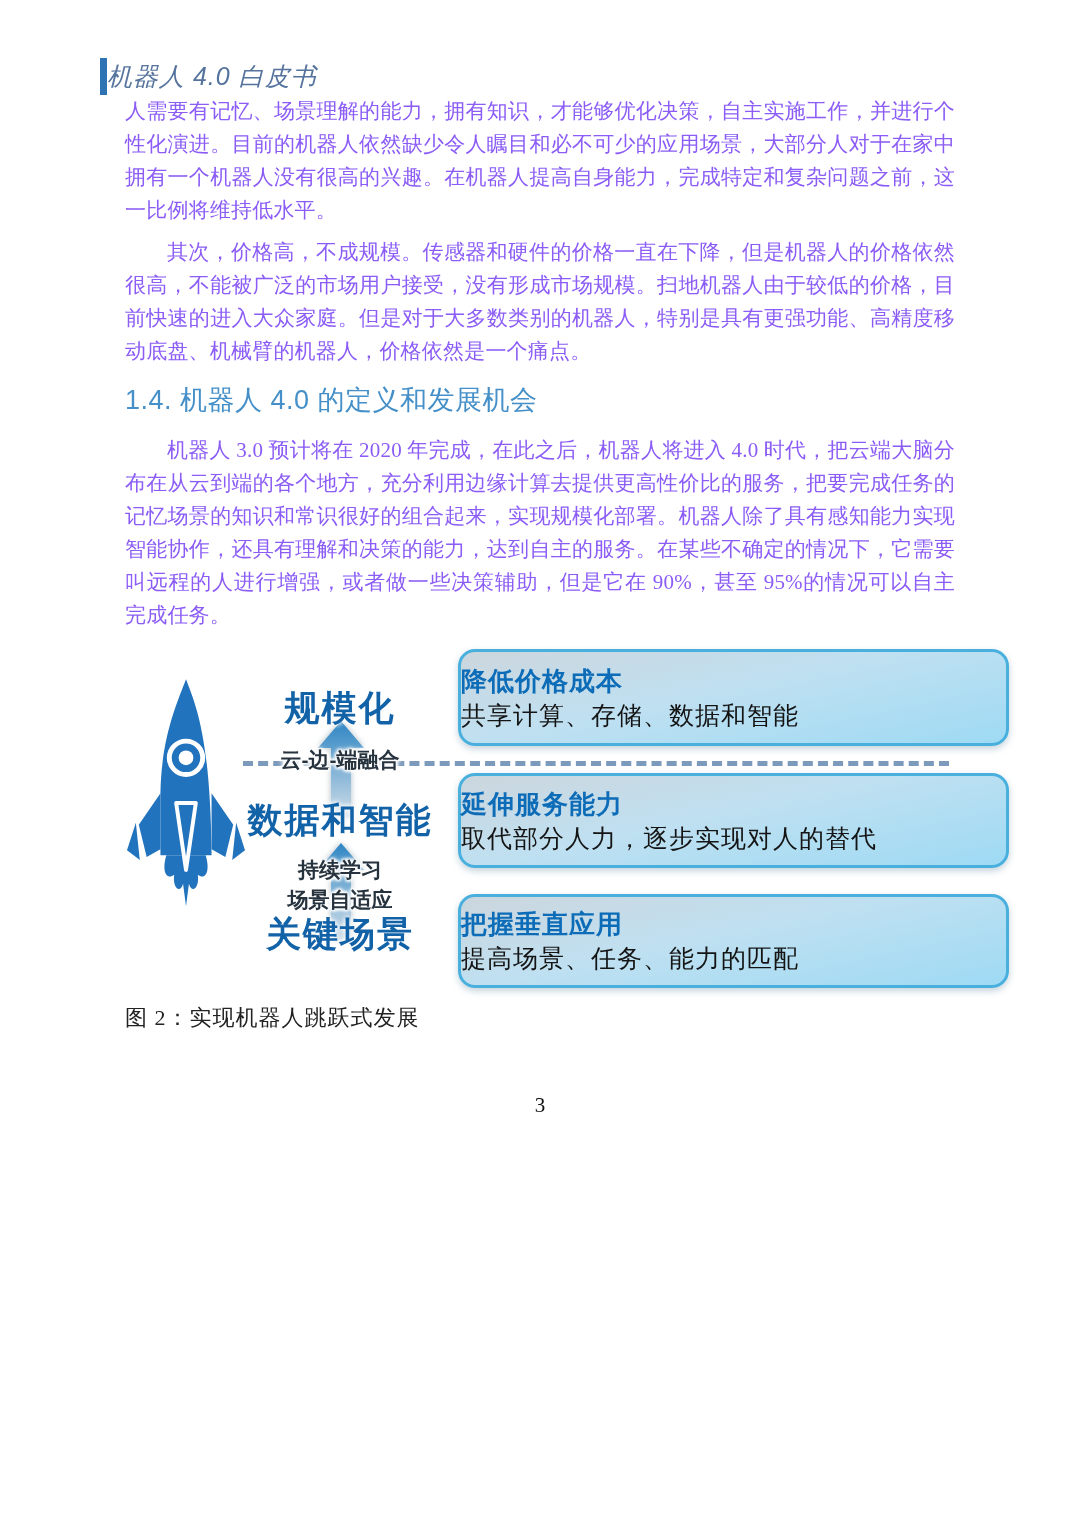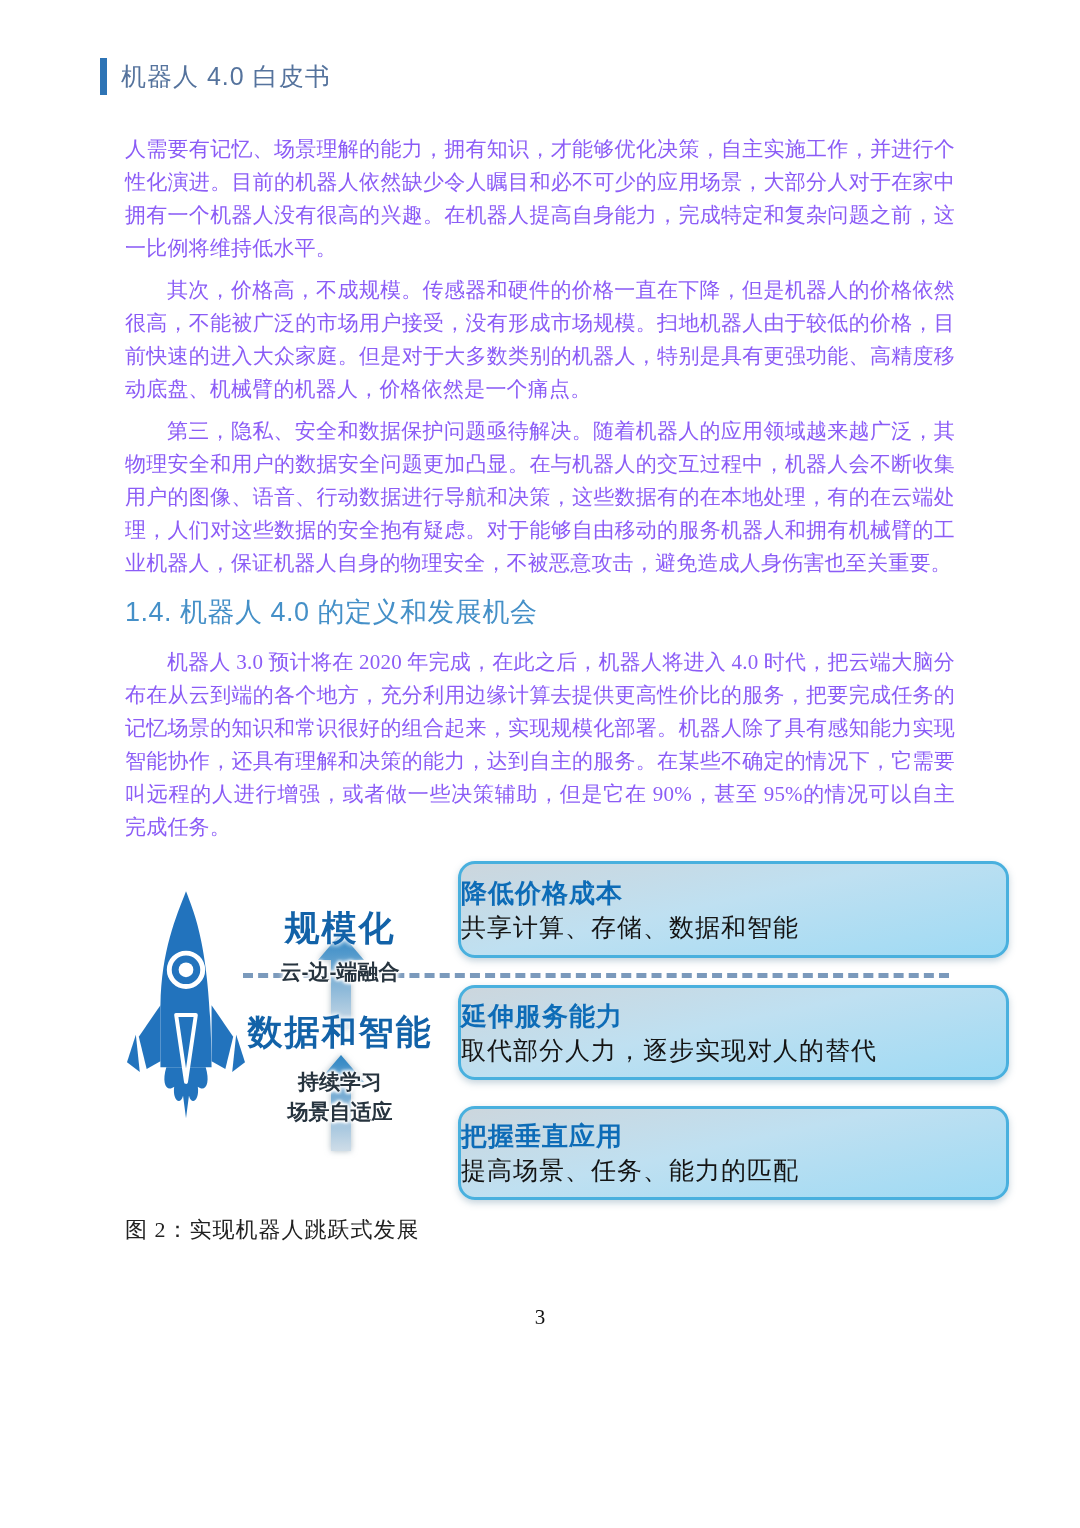--- a/index.html
+++ b/index.html
@@ -12,23 +12,23 @@
     background: #ffffff;
     padding: 58px 125px 0 125px;
     font-family: "Liberation Serif", "DejaVu Serif", serif;
     color: #1c1c1c;
     overflow: hidden;
   }
   
   .doc-header {
     display: flex;
     align-items: center;
-    gap: 14px;
+    gap: 0;
     margin-left: -25px;
-    margin-bottom: 38px;
+    font-style: italic;
   }
   .doc-header .bar {
     width: 7px;
     height: 37px;
     background: #2e74b5;
   }
   .doc-header .title {
     font-family: "Liberation Sans", "DejaVu Sans", sans-serif;
     font-size: 25px;
     color: #55739d;
@@ -73,21 +73,21 @@
     width: 200px;
     text-align: center;
     font-family: "Liberation Sans", "DejaVu Sans", sans-serif;
     font-weight: bold;
     font-size: 35px;
     color: #1262a8;
     letter-spacing: 2px;
     z-index: 4;
     text-shadow: 0 0 5px #fff, 0 0 5px #fff;
   }
-  .stage-1 { top: 52px; }
+  .stage-1 { top: 44px; }
   .stage-2 { top: 156px; }
   .stage-3 { top: 270px; }
   .up-arrow {
     position: absolute;
     width: 46px;
     left: 193px;
     z-index: 1;
     filter: drop-shadow(0 0 3px rgba(110, 135, 150, 0.55));
   }
   .arrow-1 { top: 80px; height: 96px; }
@@ -165,21 +165,20 @@
 
 <div class="page">
 
   <div class="doc-header">
     <div class="bar"></div>
     <div class="title">机器人 4.0 白皮书</div>
   </div>
 
   <p class="para">人需要有记忆、场景理解的能力，拥有知识，才能够优化决策，自主实施工作，并进行个性化演进。目前的机器人依然缺少令人瞩目和必不可少的应用场景，大部分人对于在家中拥有一个机器人没有很高的兴趣。在机器人提高自身能力，完成特定和复杂问题之前，这一比例将维持低水平。</p>
   <p class="para indent">其次，价格高，不成规模。传感器和硬件的价格一直在下降，但是机器人的价格依然很高，不能被广泛的市场用户接受，没有形成市场规模。扫地机器人由于较低的价格，目前快速的进入大众家庭。但是对于大多数类别的机器人，特别是具有更强功能、高精度移动底盘、机械臂的机器人，价格依然是一个痛点。</p>
-  <p class="para indent">第三，隐私、安全和数据保护问题亟待解决。随着机器人的应用领域越来越广泛，其物理安全和用户的数据安全问题更加凸显。在与机器人的交互过程中，机器人会不断收集用户的图像、语音、行动数据进行导航和决策，这些数据有的在本地处理，有的在云端处理，人们对这些数据的安全抱有疑虑。对于能够自由移动的服务机器人和拥有机械臂的工业机器人，保证机器人自身的物理安全，不被恶意攻击，避免造成人身伤害也至关重要。</p>
 
   <h2 class="section-heading">1.4. 机器人 4.0 的定义和发展机会</h2>
 
   <p class="para indent">机器人 3.0 预计将在 2020 年完成，在此之后，机器人将进入 4.0 时代，把云端大脑分布在从云到端的各个地方，充分利用边缘计算去提供更高性价比的服务，把要完成任务的记忆场景的知识和常识很好的组合起来，实现规模化部署。机器人除了具有感知能力实现智能协作，还具有理解和决策的能力，达到自主的服务。在某些不确定的情况下，它需要叫远程的人进行增强，或者做一些决策辅助，但是它在 90%，甚至 95%的情况可以自主完成任务。</p>
 
   <div class="figure">
 
     <svg class="rocket" viewBox="0 0 120 260" xmlns="http://www.w3.org/2000/svg">
       <g fill="#2273bd">
 
@@ -217,20 +216,21 @@
           <stop offset="1" stop-color="#cfdde8"></stop>
         </linearGradient>
       </defs>
       <polygon points="23,0 46,27 33,27 33,96 13,96 13,27 0,27" fill="url(#arrowGrad2)"></polygon>
     </svg>
 
     <div class="dashed-line"></div>
 
     <div class="stage-label stage-1">规模化</div>
     <div class="stage-label stage-2">数据和智能</div>
+    <div class="stage-label stage-3">关键场景</div>
 
     <div class="transition-label transition-1">云-边-端融合</div>
     <div class="transition-label transition-2">
       <div>持续学习</div>
       <div>场景自适应</div>
     </div>
 
     <div class="info-box box-1">
       <div class="box-title">降低价格成本</div>
       <div class="box-body">共享计算、存储、数据和智能</div>

